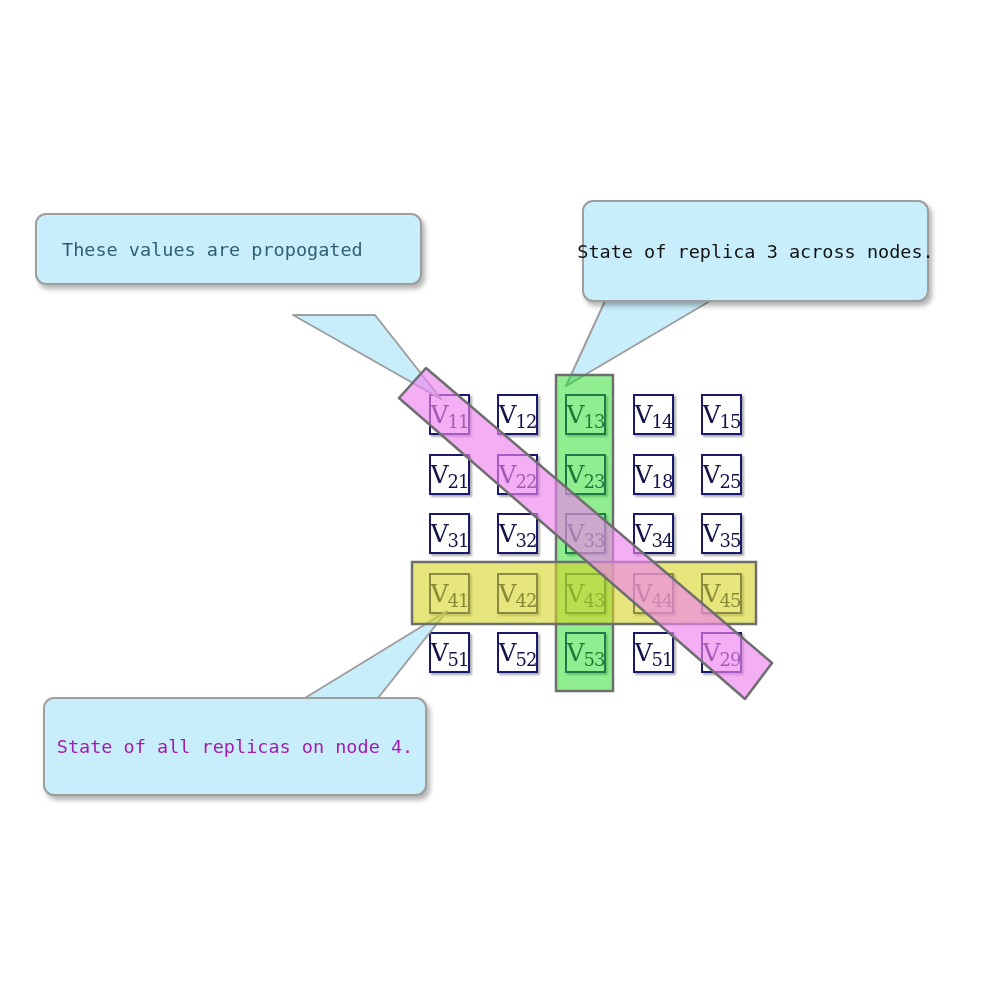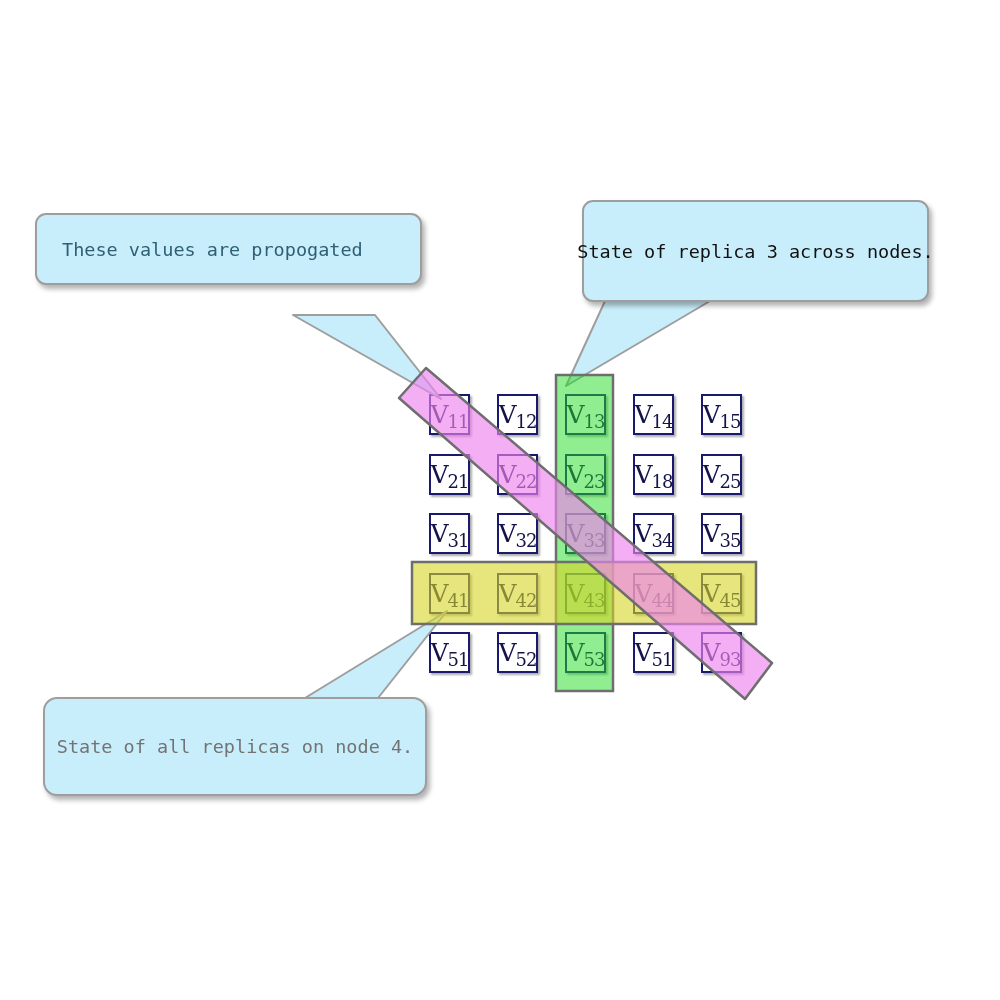--- a/index.html
+++ b/index.html
@@ -159,21 +159,21 @@
       <div class="cell" style="left: 565px; top: 632px; border-color: rgb(25, 25, 112); color: rgb(19, 19, 74);">
         <span class="base">V</span>
         <span class="sub">53</span>
       </div>
       <div class="cell" style="left: 633px; top: 632px; border-color: rgb(25, 25, 112); color: rgb(19, 19, 74);">
         <span class="base">V</span>
         <span class="sub">51</span>
       </div>
       <div class="cell" style="left: 701px; top: 632px; border-color: rgb(25, 25, 112); color: rgb(19, 19, 74);">
         <span class="base">V</span>
-        <span class="sub">93</span>
+        <span class="sub">29</span>
       </div>
     </div>
 
   <svg id="overlay" viewBox="0 0 1000 1000" xmlns="http://www.w3.org/2000/svg">
 
     <polygon points="293,315 375,315 441,399" stroke-width="2" stroke-linejoin="round" fill="#C9EEFB" stroke="#9E9E9E"></polygon>
     <polygon points="605,301 710,301 566,386" stroke-width="2" stroke-linejoin="round" fill="#C9EEFB" stroke="#9E9E9E"></polygon>
     <polygon points="305,698 378,698 447,611" stroke-width="2" stroke-linejoin="round" fill="#C9EEFB" stroke="#9E9E9E"></polygon>
 
     <rect x="556" y="375" width="57" height="316" stroke-width="2.5" fill="#21DD21" fill-opacity="0.5" stroke="#6E6E6E"></rect>
@@ -184,17 +184,17 @@
   </svg>
 
   <div id="callout-gossip" class="callout left" style="background-color: rgb(201, 238, 251); color: rgb(46, 95, 115);">
     <span>These values are propogated</span>
   </div>
 
   <div id="callout-replica3" class="callout center" style="background-color: rgb(201, 238, 251); color: rgb(17, 17, 17);">
     <span>State of replica 3 across nodes.</span>
   </div>
 
-  <div id="callout-node4" class="callout center" style="background-color: rgb(201, 238, 251); color: #737373; border-radius: 14px;">
+  <div id="callout-node4" class="callout center" style="background-color: rgb(201, 238, 251); color: #a21caf;">
     <span>State of all replicas on node 4.</span>
   </div>
 
 </div>
 
 </body></html>

